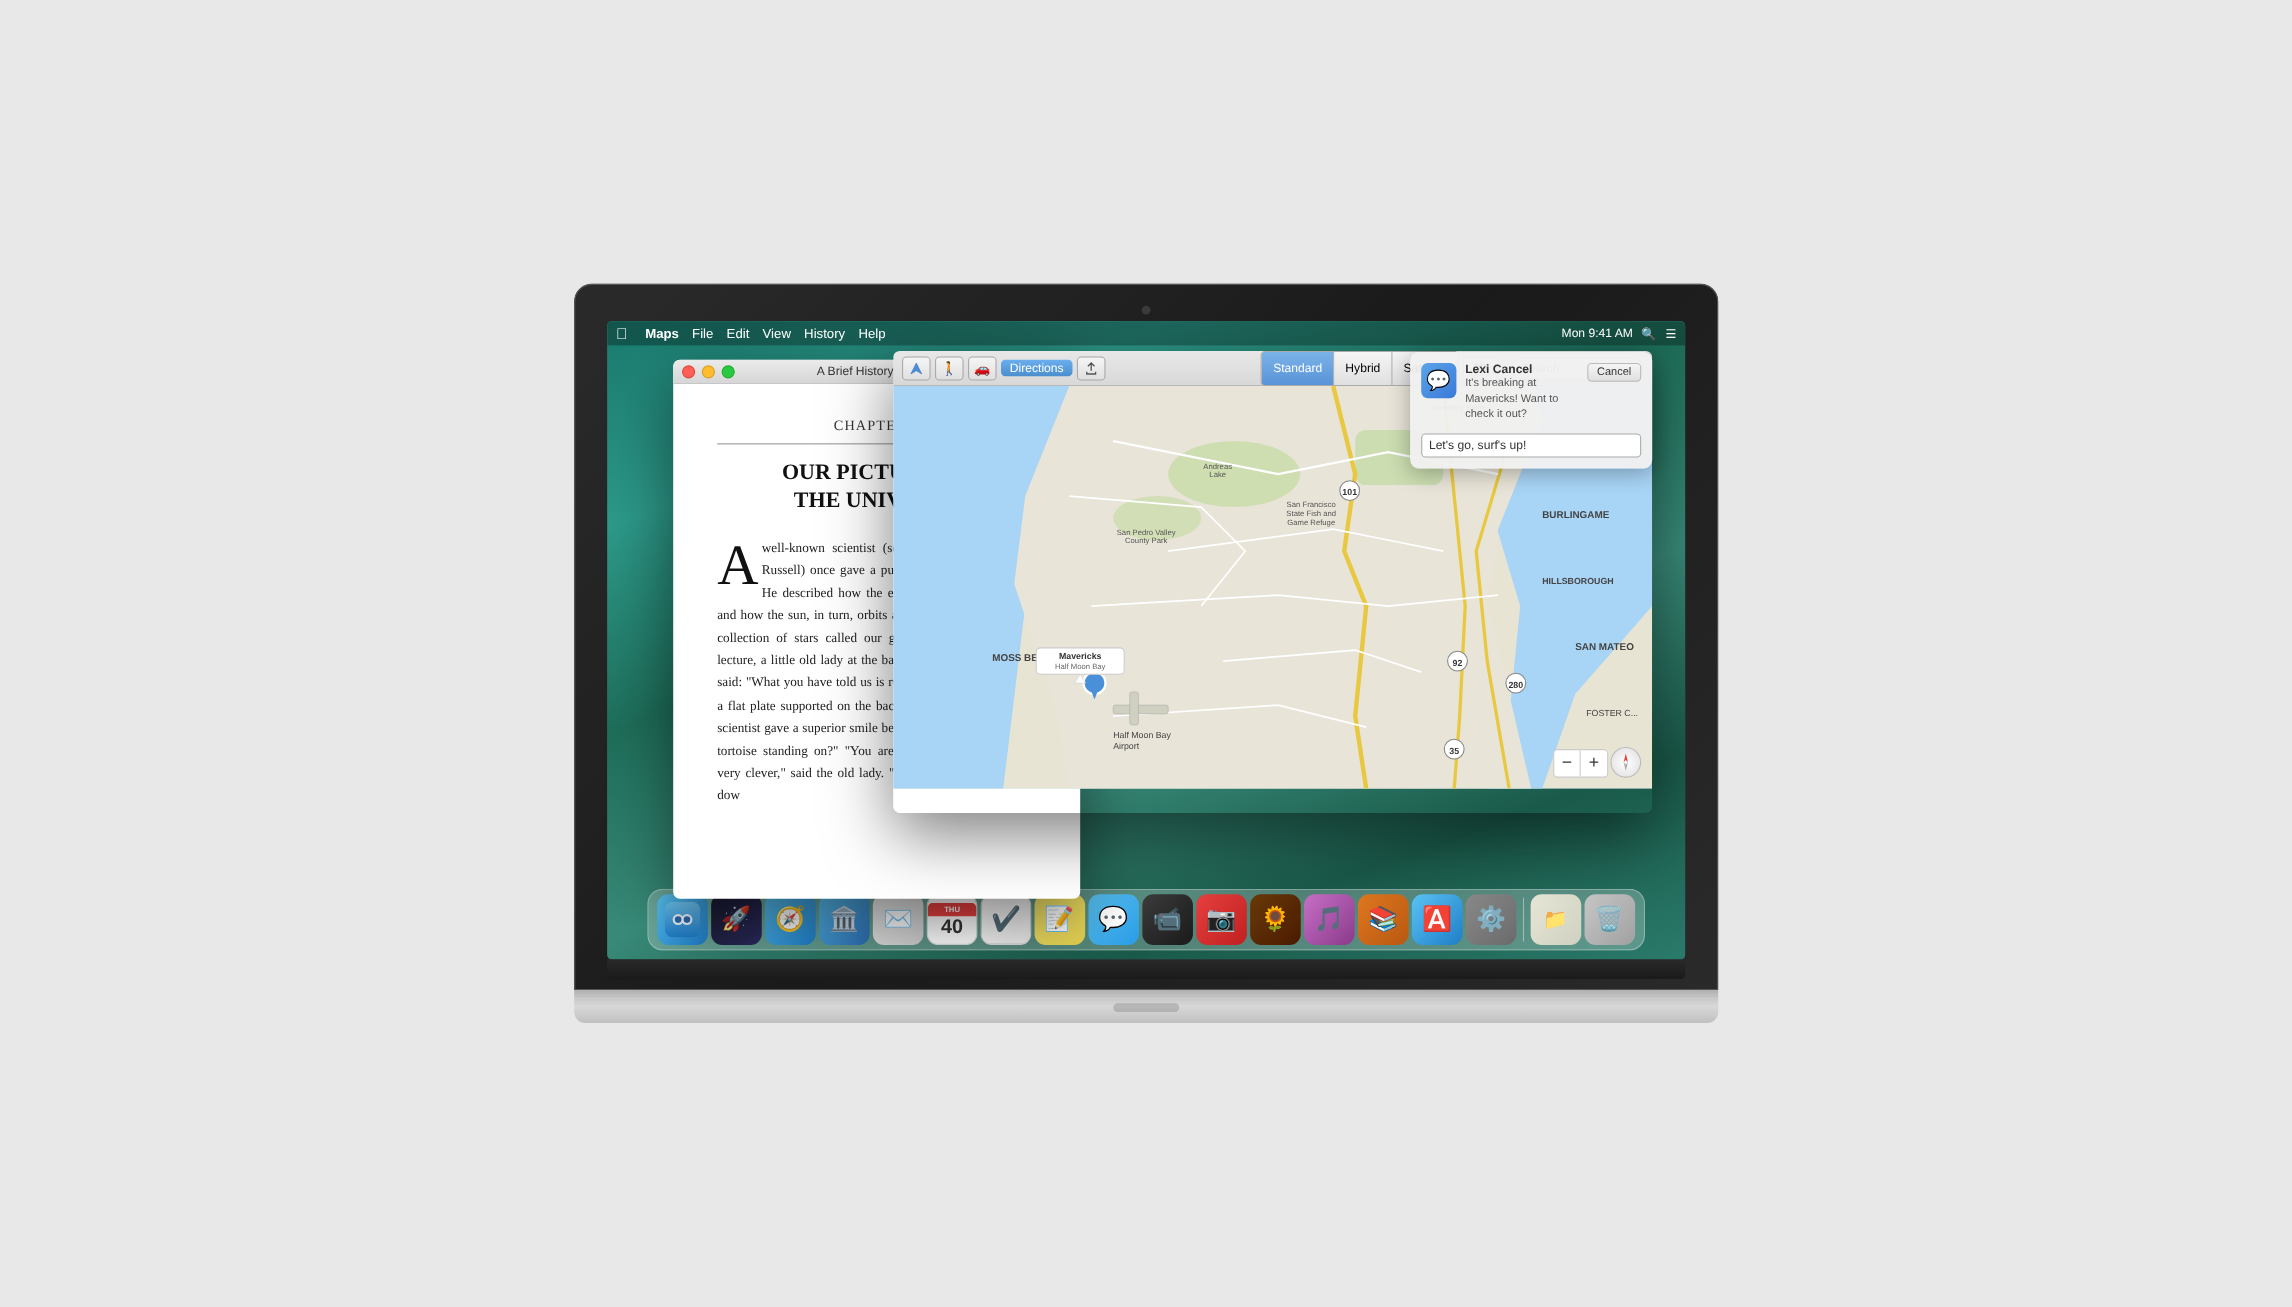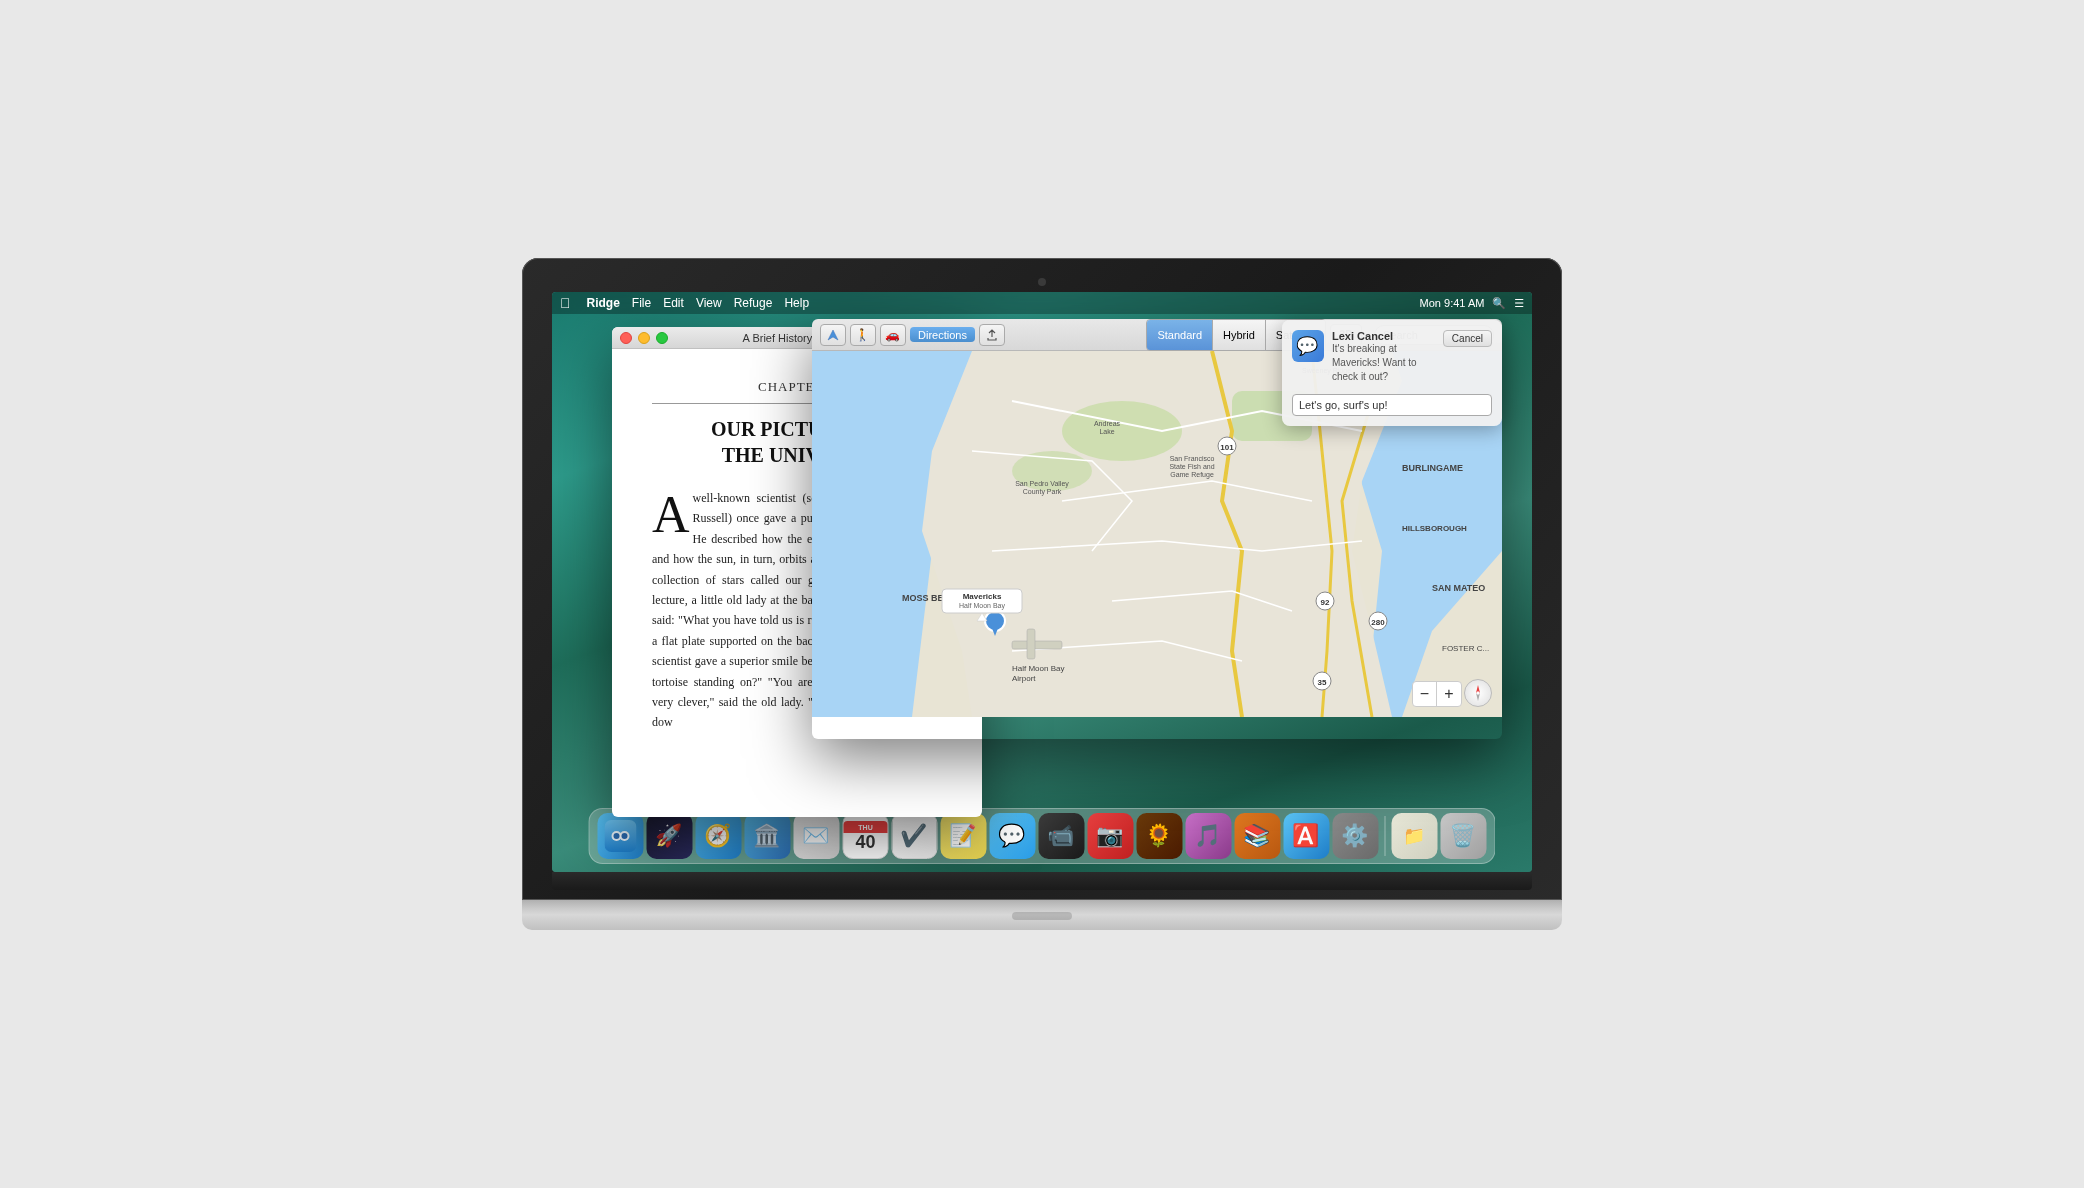--- a/index.html
+++ b/index.html
@@ -454,25 +454,25 @@
   <div class="screen-bezel">
     <div class="camera-dot"></div>
 
     <div class="screen-area">
 
       <div class="wallpaper"></div>
 
       <div class="menubar">
         <div class="menubar-left">
           <span class="apple-logo"></span>
-          <span style="font-weight:600;">Ridge</span>
+          <span style="font-weight:600;">Maps</span>
           <span>File</span>
           <span>Edit</span>
           <span>View</span>
-          <span>Refuge</span>
+          <span>History</span>
           <span>Help</span>
         </div>
         <div class="menubar-right">
           <span>Mon 9:41 AM</span>
           <span>🔍</span>
           <span>☰</span>
         </div>
       </div>
 
       <div class="book-window">

